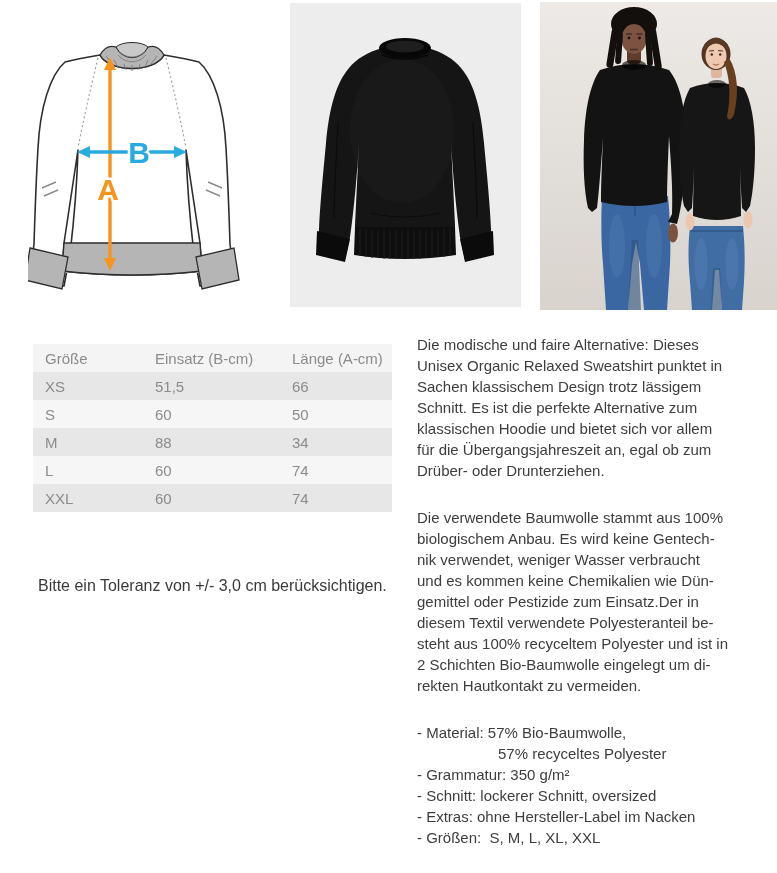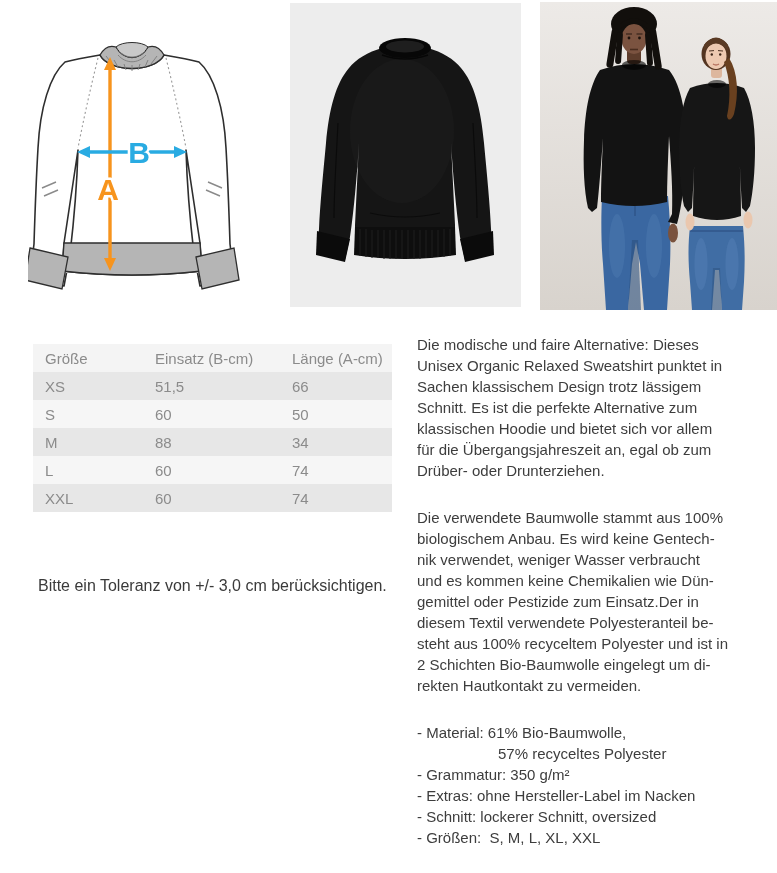--- a/index.html
+++ b/index.html
@@ -260,20 +260,20 @@
   <div class="para">Die verwendete Baumwolle stammt aus 100%
 biologischem Anbau. Es wird keine Gentech-
 nik verwendet, weniger Wasser verbraucht
 und es kommen keine Chemikalien wie Dün-
 gemittel oder Pestizide zum Einsatz.Der in
 diesem Textil verwendete Polyesteranteil be-
 steht aus 100% recyceltem Polyester und ist in
 2 Schichten Bio-Baumwolle eingelegt um di-
 rekten Hautkontakt zu vermeiden.</div>
   <div class="spec-list">
-    <div class="spec-line">- Material: 61% Bio-Baumwolle,</div>
+    <div class="spec-line">- Material: 57% Bio-Baumwolle,</div>
     <div class="spec-line indent">57% recyceltes Polyester</div>
     <div class="spec-line">- Grammatur: 350 g/m²</div>
+    <div class="spec-line">- Schnitt: lockerer Schnitt, oversized</div>
     <div class="spec-line">- Extras: ohne Hersteller-Label im Nacken</div>
-    <div class="spec-line">- Schnitt: lockerer Schnitt, oversized</div>
     <div class="spec-line">- Größen:  S, M, L, XL, XXL</div>
   </div>
 </div>
 
 </body></html>

